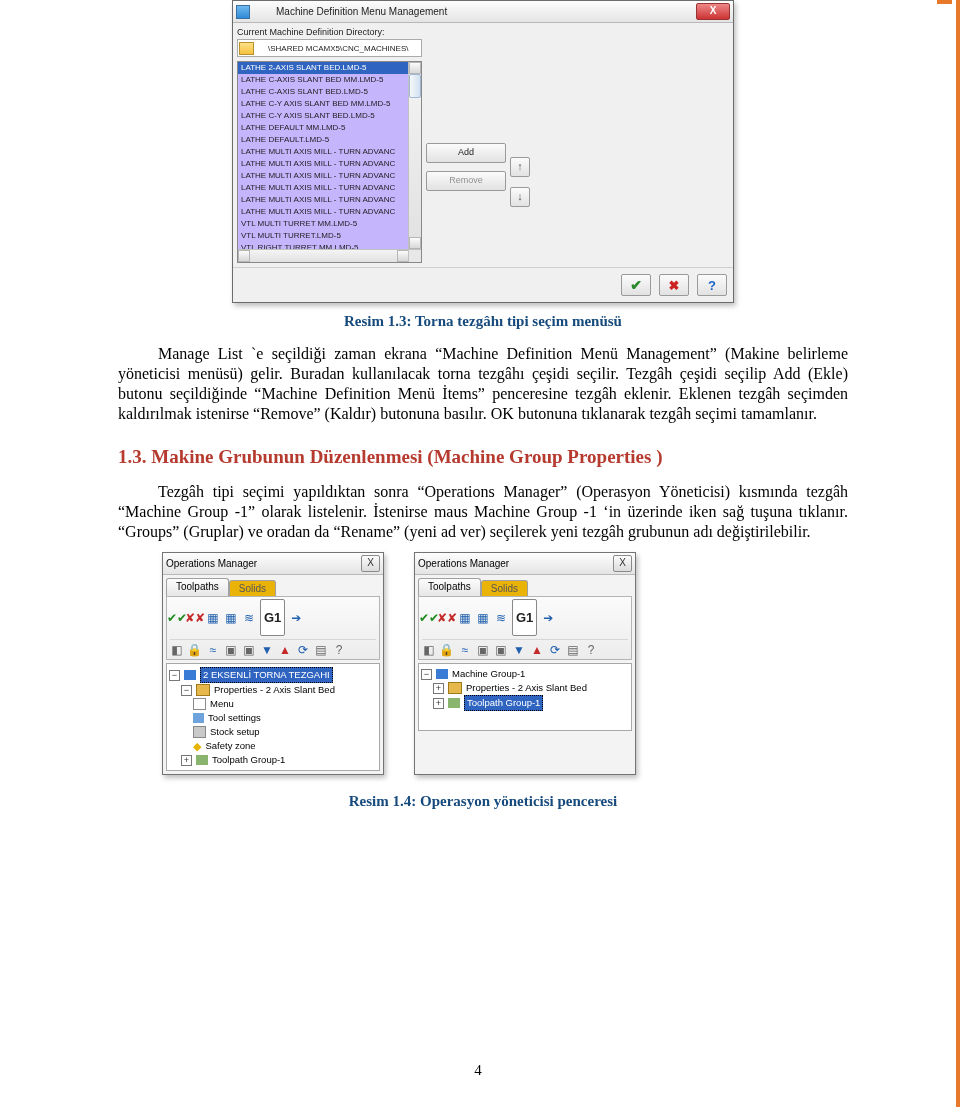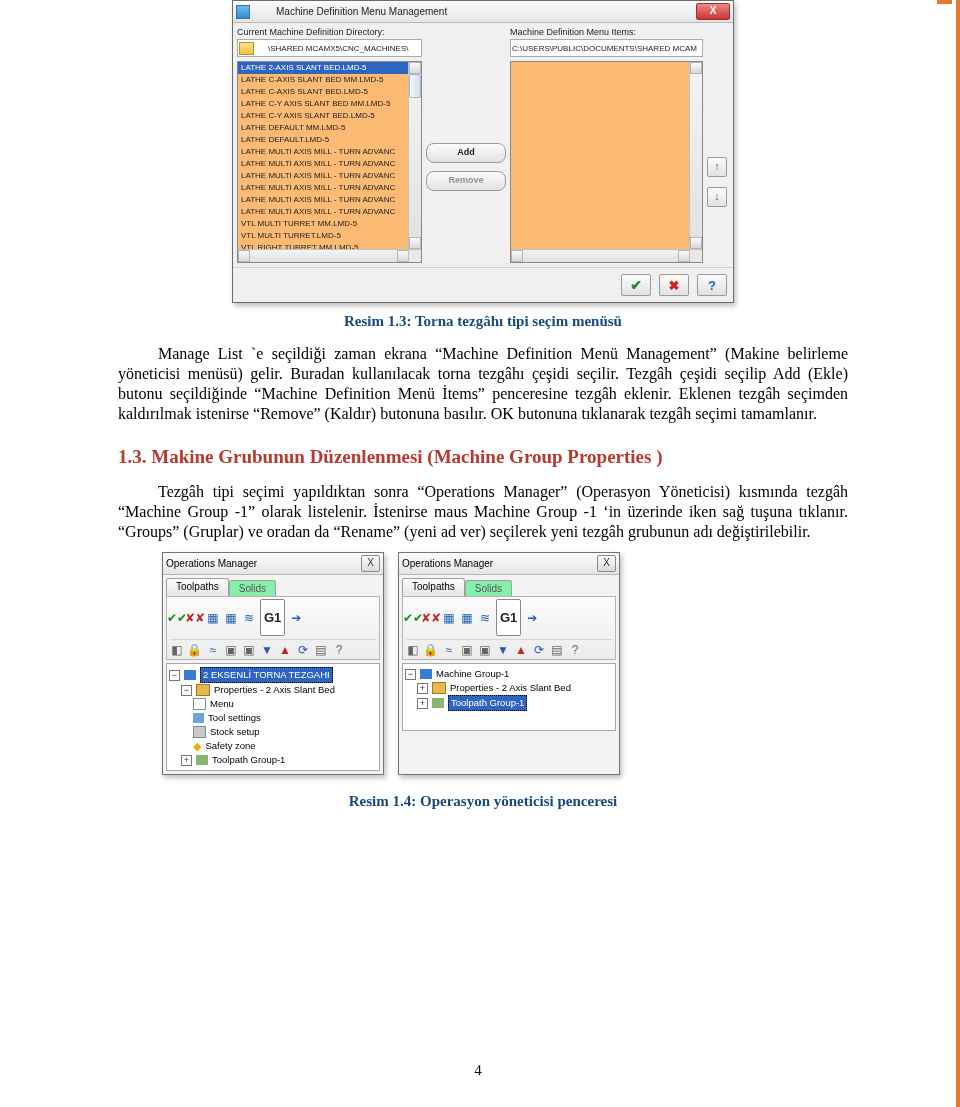--- a/index.html
+++ b/index.html
@@ -67,21 +67,21 @@
     border: 1px solid #aaa; background: #fff;
     height: 16px; font-size: 8px; padding: 0 1px;
     gap: 14px;
   }
   .pathbox .folder {
     width: 13px; height: 11px;
     background: linear-gradient(#ffe18b,#f4c23c);
     border: 1px solid #b8912a;
   }
   .listbox {
-    border: 1px solid #888; background: #fdba74;
+    border: 1px solid #888; background: #c4b5fd;
     overflow: hidden;
     position: relative;
   }
   .left-col { width: 185px; }
   .left-list { height: 200px; font-size: 8px; line-height: 12px; }
   .left-list .row { padding: 0 3px; white-space: nowrap; }
   .left-list .sel { background: #2f64c1; color: #fff; }
   .vscroll {
     position: absolute; right: 0; top: 0; bottom: 13px;
     width: 12px; background: linear-gradient(#f4f4f4,#e1e1e1);
@@ -110,23 +110,23 @@
     position: absolute; right: 0; bottom: 0; width: 12px; height: 12px;
     background: #e8e8e8; border-left: 1px solid #c1c1c1; border-top: 1px solid #c1c1c1;
   }
   .vhandle {
     position: absolute; left: 0; right: 0; top: 12px; height: 24px;
     background: linear-gradient(90deg,#f5f8fc,#d3e0f0);
     border: 1px solid #9fb7d4; border-radius: 2px; box-sizing: border-box;
   }
   .mid-col { width: 80px; justify-content: center; gap: 8px; padding-top: 44px; }
   .wbtn {
-    height: 18px; border: 1px solid #9a9a9a; border-radius: 8px;
+    height: 18px; border: 1px solid #9a9a9a; border-radius: 2px;
     background: linear-gradient(#fbfbfb,#e2e2e2);
-    font-size: 9px; line-height: 16px; text-align: center; font-weight: bold;
+    font-size: 9px; line-height: 16px; text-align: center;
   }
   .wbtn.disabled { color: #919191; }
   .right-col { flex: 1; }
   .right-list { height: 200px; }
   .sidebtns { width: 22px; justify-content: center; gap: 10px; padding-top: 74px; }
   .sqbtn {
     width: 18px; height: 18px; border: 1px solid #9a9a9a; border-radius: 2px;
     background: linear-gradient(#fbfbfb,#e2e2e2);
     text-align: center; line-height: 16px; font-size: 11px; color: #555;
   }
@@ -159,21 +159,21 @@
     line-height: 1.25;
   }
   .h2 {
     color: #b63a2f;
     font-weight: bold;
     font-size: 19px;
     margin: 22px 0 14px 0;
   }
 
   
-  .ops-row { display: flex; gap: 14px; justify-content: flex-start; margin-left: 44px; margin-top: 6px; }
+  .ops-row { display: flex; gap: 30px; justify-content: flex-start; margin-left: 44px; margin-top: 6px; }
   .opspane {
     width: 220px; border: 1px solid #737373; background: #f3f3f3;
     font-family: "Segoe UI", Tahoma, sans-serif; font-size: 10px;
     box-shadow: 2px 3px 5px rgba(0,0,0,.25);
   }
   .ops-head {
     display: flex; align-items: center; padding: 2px 3px;
     background: linear-gradient(#fdfdfd,#e4e4e4);
     border-bottom: 1px solid #b8b8b8;
   }
@@ -183,21 +183,21 @@
     background: linear-gradient(#fbfbfb,#dcdcdc);
     text-align: center; font-size: 10px; line-height: 13px; color: #333;
   }
   .ops-tabs { display: flex; padding: 3px 3px 0 3px; gap: 0; }
   .tab {
     padding: 2px 9px; font-size: 10px;
     border: 1px solid #a0a0a0; border-bottom: none;
     background: linear-gradient(#fcfcfc,#e6e6e6);
     border-radius: 3px 3px 0 0;
   }
-  .tab.inactive { background: #86efac; color: #555; margin-top: 2px; }
+  .tab.inactive { background: #eab308; color: #555; margin-top: 2px; }
   .ops-toolbar {
     border: 1px solid #b4b4b4; background: linear-gradient(#fbfbfb,#ececec);
     margin: 0 3px; padding: 2px 3px;
   }
   .tline { display: flex; gap: 4px; align-items: center; flex-wrap: wrap; }
   .tline + .tline { margin-top: 3px; padding-top: 3px; border-top: 1px solid #d6d6d6;}
   .tico { width: 14px; height: 14px; display: inline-flex; align-items: center; justify-content: center; font-size: 12px; }
   .c-green { color: #1e8a1e; }
   .c-red   { color: #c42a2a; }
   .c-blue  { color: #1f5fae; }
@@ -271,31 +271,20 @@
           <div class="hscroll"></div>
           <div class="corner"></div>
         </div>
       </div>
 
       <div class="col mid-col">
         <div class="wbtn">Add</div>
         <div class="wbtn disabled">Remove</div>
       </div>
 
-      <div class="col right-col">
-        <div class="lbl">Machine Definition Menu Items:</div>
-        <div class="pathbox">
-          <span>C:\USERS\PUBLIC\DOCUMENTS\SHARED MCAM</span>
-        </div>
-        <div class="listbox right-list" style="margin-top:4px">
-          <div class="vscroll"></div>
-          <div class="hscroll"></div>
-          <div class="corner"></div>
-        </div>
-      </div>
 
       <div class="col sidebtns">
         <div class="sqbtn">↑</div>
         <div class="sqbtn">↓</div>
       </div>
     </div>
     <div class="dlg-footer">
       <div class="fbtn">
           <span class="check">✔</span>
         </div>

